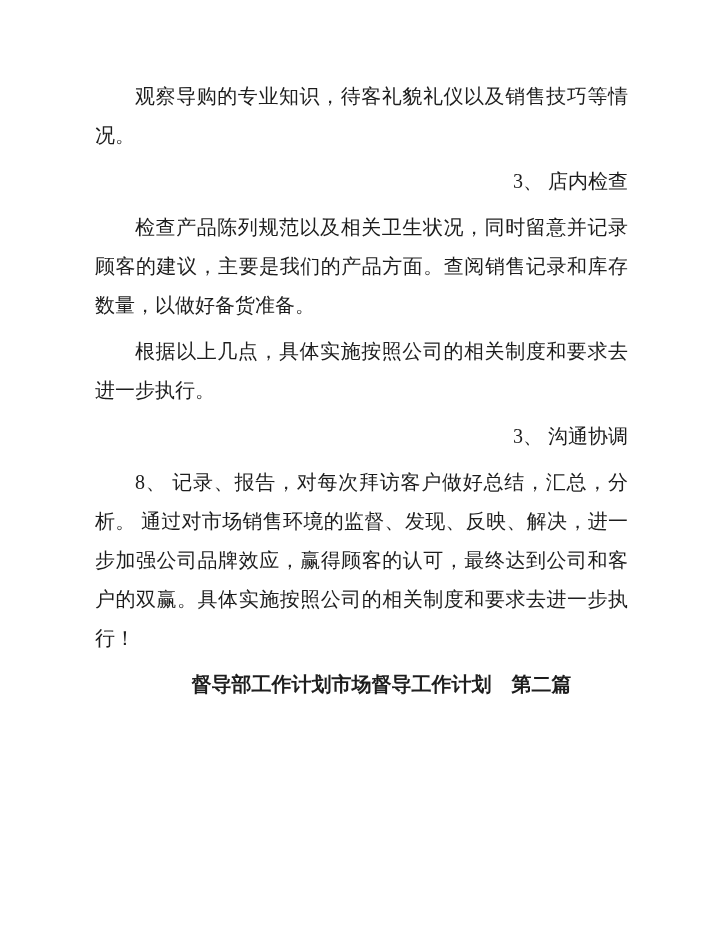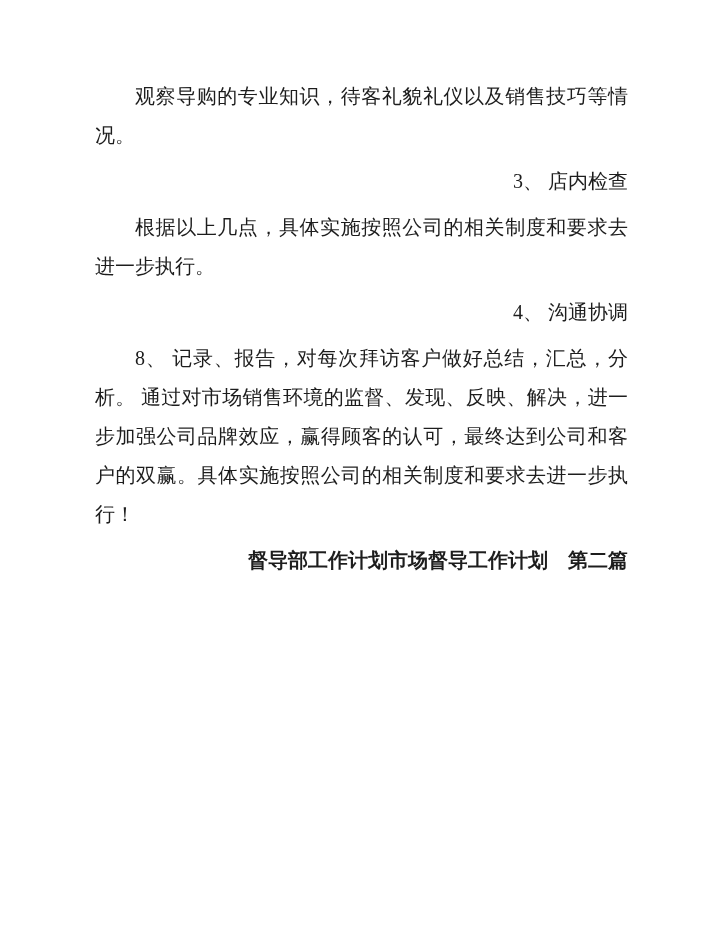--- a/index.html
+++ b/index.html
@@ -31,26 +31,27 @@
     line-break: anywhere;
     overflow-wrap: break-word;
     color: #1d1d1d;
     font-weight: normal;
   }
   .para.heading {
     text-align: right;
   }
   .para.section-title {
     font-weight: bold;
-    text-align: right;
+    text-align: center;
   }
 </style>
 </head>
 <body>
 
 <div class="page">
   <p class="para">观察导购的专业知识，待客礼貌礼仪以及销售技巧等情况。</p>
   <p class="para heading">3、 店内检查</p>
+  <p class="para">检查产品陈列规范以及相关卫生状况，同时留意并记录顾客的建议，主要是我们的产品方面。查阅销售记录和库存数量，以做好备货准备。</p>
   <p class="para">根据以上几点，具体实施按照公司的相关制度和要求去进一步执行。</p>
-  <p class="para heading">4、 沟通协调</p>
+  <p class="para heading">3、 沟通协调</p>
   <p class="para">8、 记录、报告，对每次拜访客户做好总结，汇总，分析。 通过对市场销售环境的监督、发现、反映、解决，进一步加强公司品牌效应，赢得顾客的认可，最终达到公司和客户的双赢。具体实施按照公司的相关制度和要求去进一步执行！</p>
   <p class="para section-title">督导部工作计划市场督导工作计划　第二篇</p>
 </div>
 
 </body></html>

